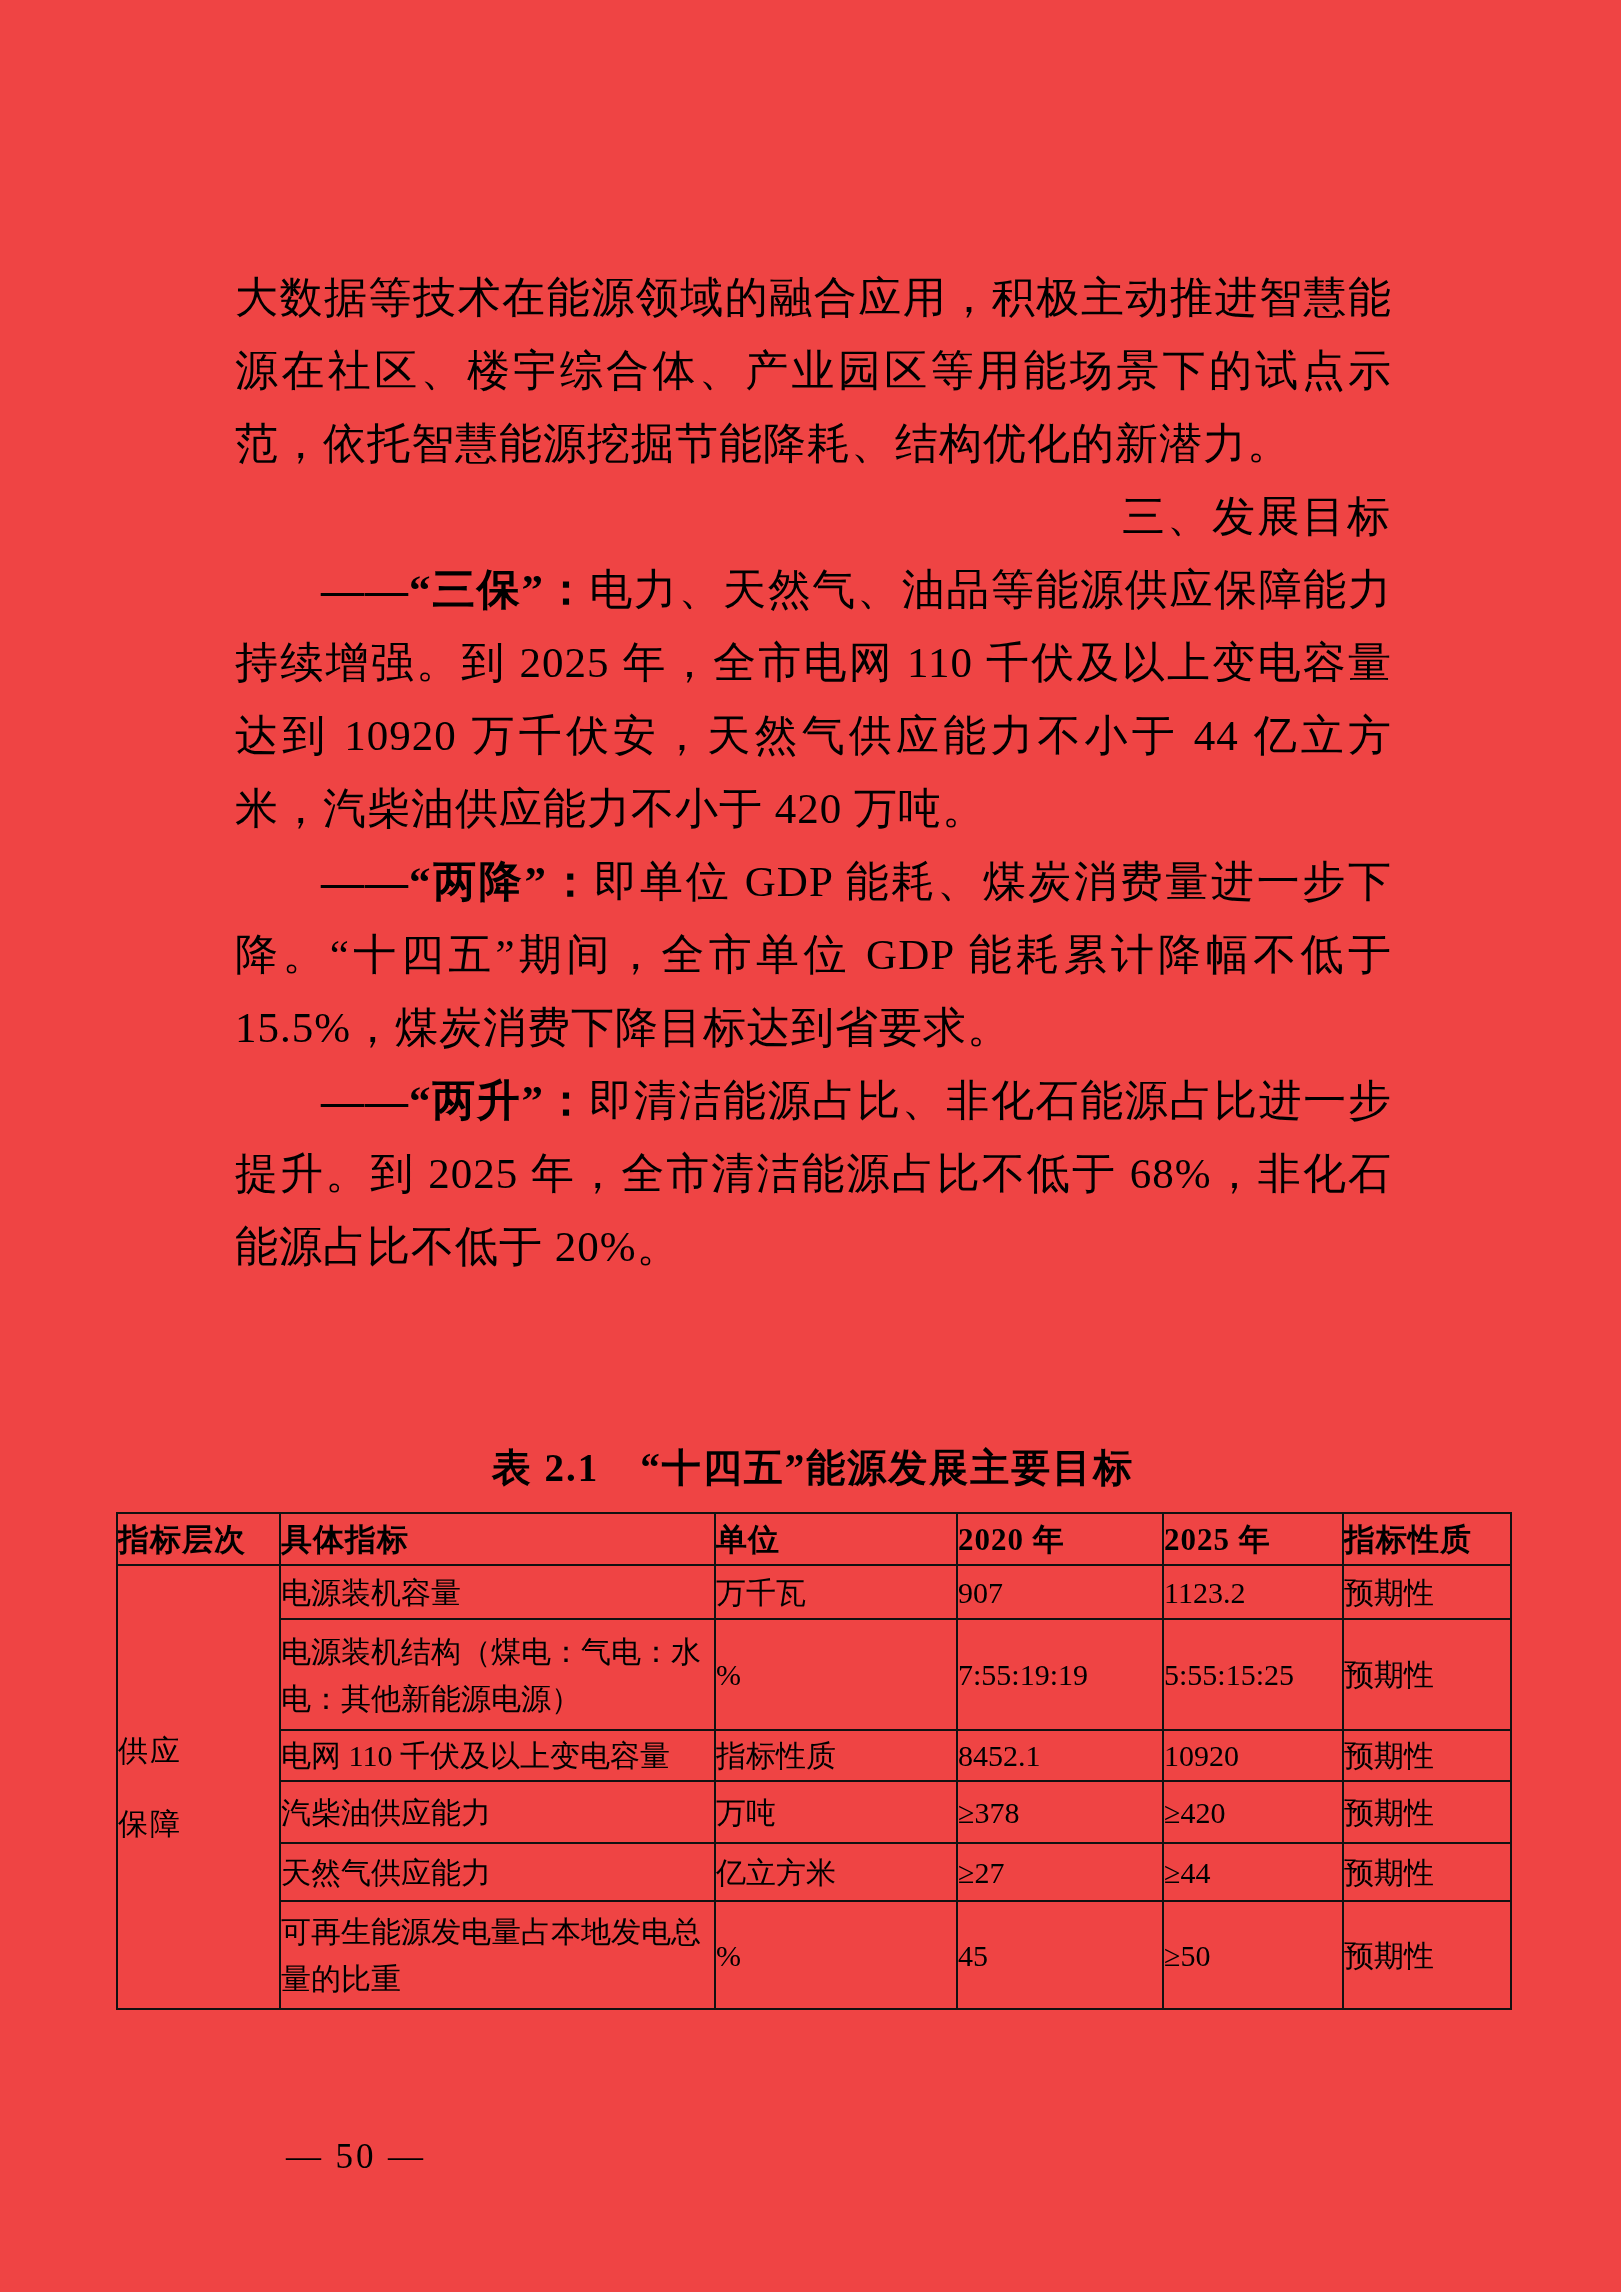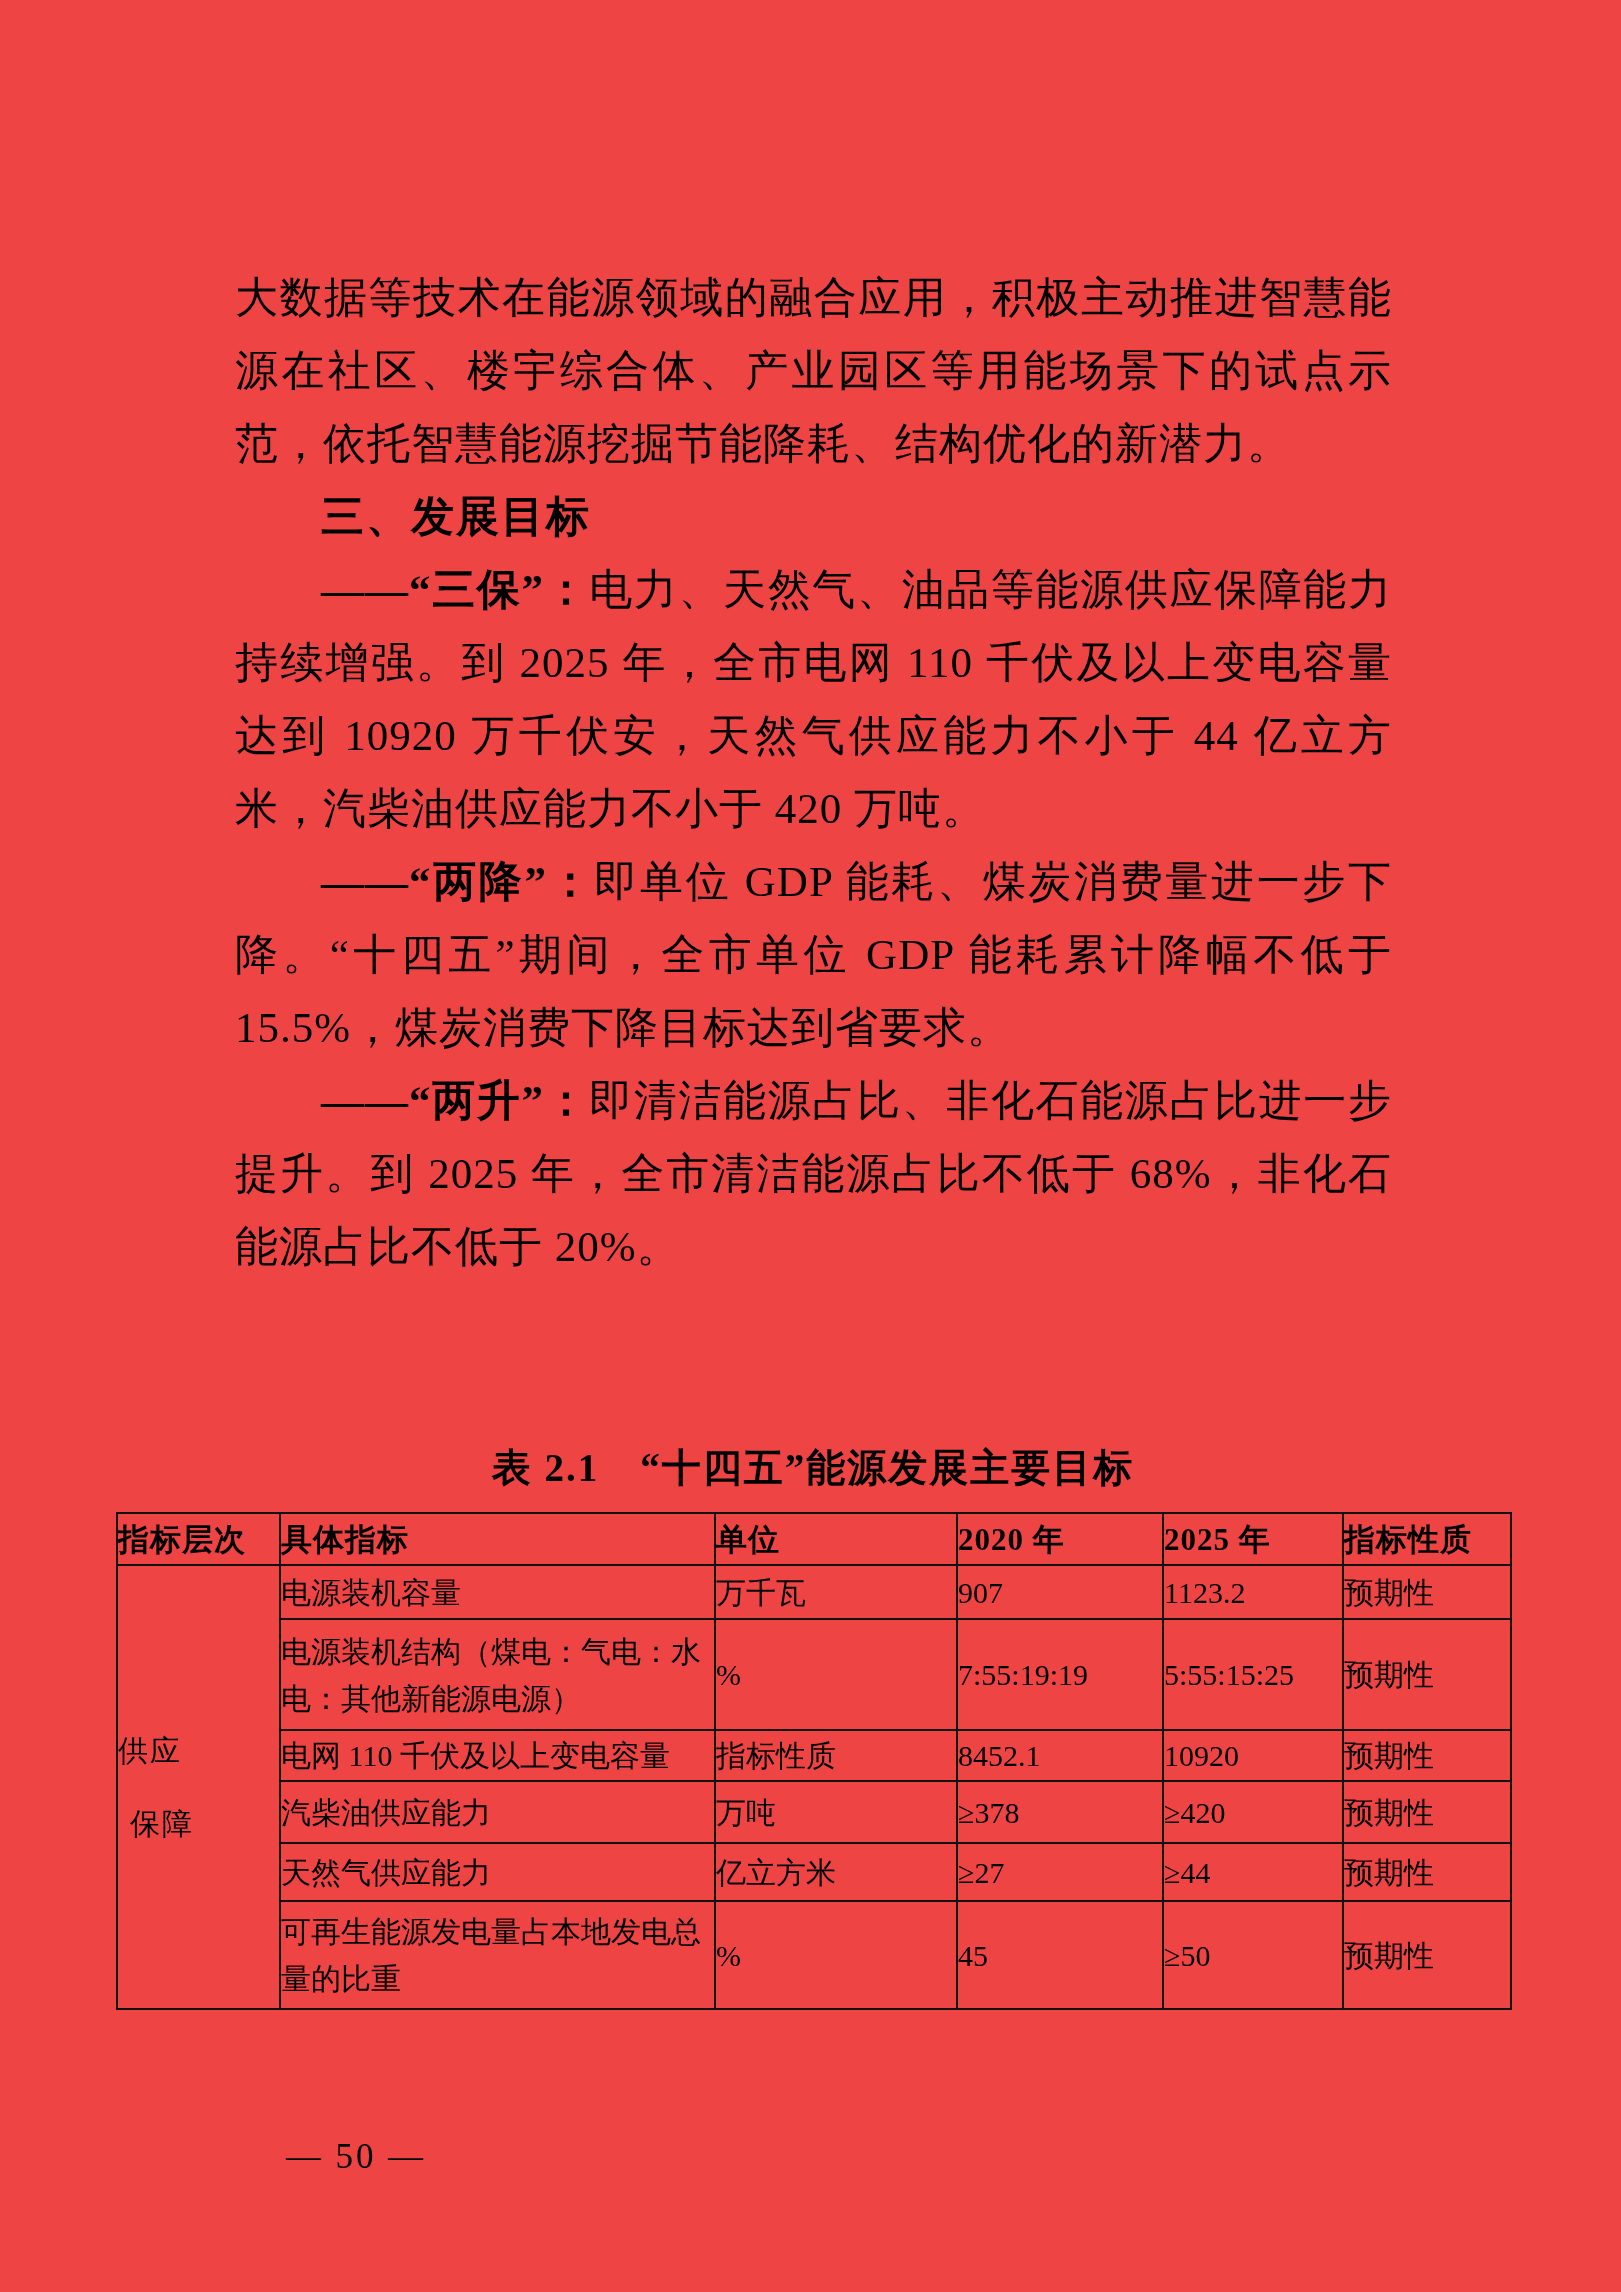--- a/index.html
+++ b/index.html
@@ -20,24 +20,24 @@
     line-height:73px;
     letter-spacing:1px;
     text-align:justify;
   }
   .content p { margin:0; padding:0; text-indent:2em; }
   .content p.no-indent { text-indent:0; }
   .heading {
     margin:0; padding:0;
     text-indent:2em;
     font-family:"Liberation Sans", sans-serif;
-    font-weight:700;
+    font-weight:400;
     font-size:43px;
     letter-spacing:2px;
-    text-align:left;
+    text-align:right;
   }
   .lead { font-weight:700; }
   
   .caption {
     position:absolute;
     left:116px; top:1441px; width:1394px;
     text-align:center;
     font-weight:700;
     font-size:39px;
     letter-spacing:2px;
@@ -67,21 +67,21 @@
     letter-spacing:1px;
   }
   td.ind {
     text-align:left;
     padding-left:19.6px;
     padding-right:7.8px;
     line-height:49px;
   }
   td.group { line-height:49px; letter-spacing:2px; }
   td.group .gline { display:block; }
-  td.group .gline + .gline { margin-top:25.5px;padding-left:12px; }
+  td.group .gline + .gline { margin-top:25.5px; }
   tr.hr  { height:52px; }
   tr.r1  { height:54px; }
   tr.r2  { height:111px;margin-left:44px; }
   tr.r3  { height:51px;margin-top:20px; }
   tr.r4  { height:62px; }
   tr.r5  { height:58px; }
   tr.r6  { height:108px; }
   
   .pagenum {
     position:absolute;

